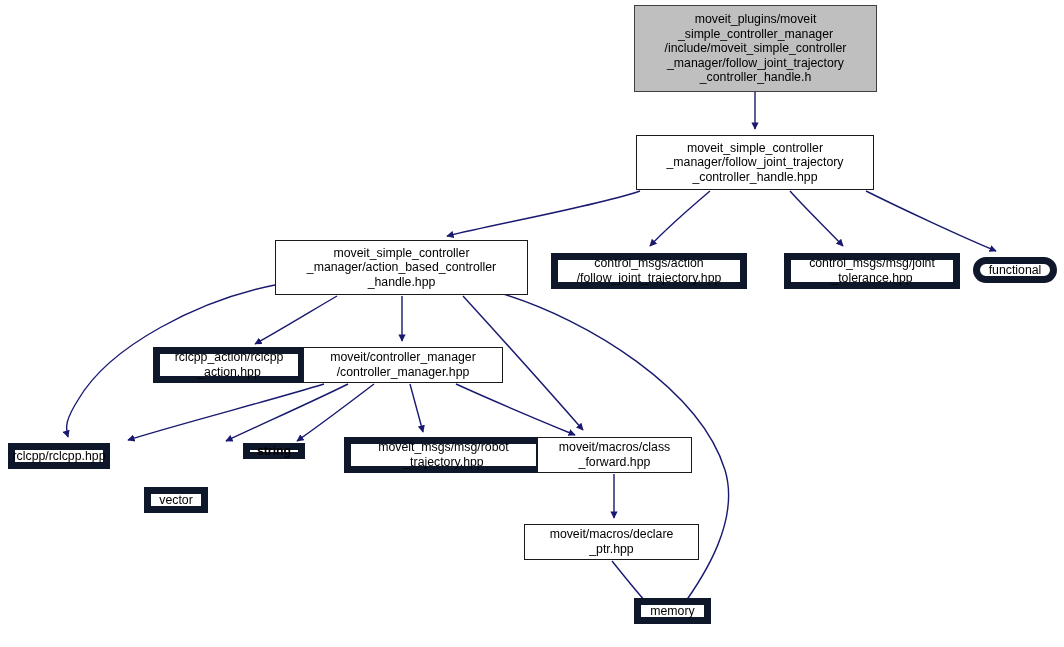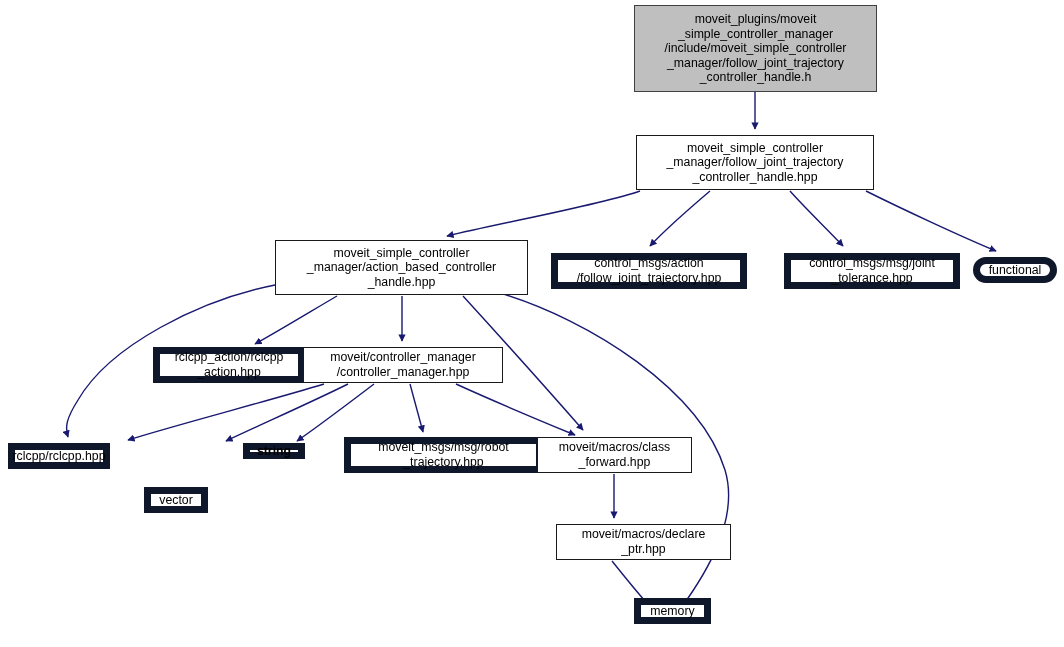--- a/index.html
+++ b/index.html
@@ -104,18 +104,18 @@
 _action.hpp</span></div>
       <div class="node-box bold" style="left: 303px; top: 347px; width: 200px; height: 36px;"><span class="node-label">moveit/controller_manager
 /controller_manager.hpp</span></div>
       <div class="node-box" style="left: 8px; top: 443px; width: 102px; height: 26px;"><span class="node-label">rclcpp/rclcpp.hpp</span></div>
       <div class="node-box" style="left: 144px; top: 443px; width: 64px; height: 26px; margin-top: 44px;"><span class="node-label">vector</span></div>
       <div class="node-box" style="left: 243px; top: 443px; width: 62px; height: 16px; font-weight: bold;"><span class="node-label">string</span></div>
       <div class="node-box" style="left: 344px; top: 437px; width: 199px; height: 36px;"><span class="node-label">moveit_msgs/msg/robot
 _trajectory.hpp</span></div>
       <div class="node-box bold" style="left: 537px; top: 437px; width: 155px; height: 36px;"><span class="node-label">moveit/macros/class
 _forward.hpp</span></div>
-      <div class="node-box bold" style="left: 524px; top: 524px; width: 175px; height: 36px; margin-left: 32px;"><span class="node-label">moveit/macros/declare
+      <div class="node-box bold" style="left: 524px; top: 524px; width: 175px; height: 36px;"><span class="node-label">moveit/macros/declare
 _ptr.hpp</span></div>
       <div class="node-box" style="left: 634px; top: 598px; width: 77px; height: 26px;"><span class="node-label">memory</span></div>
     </div>
 
 </div>
 
 </body></html>

